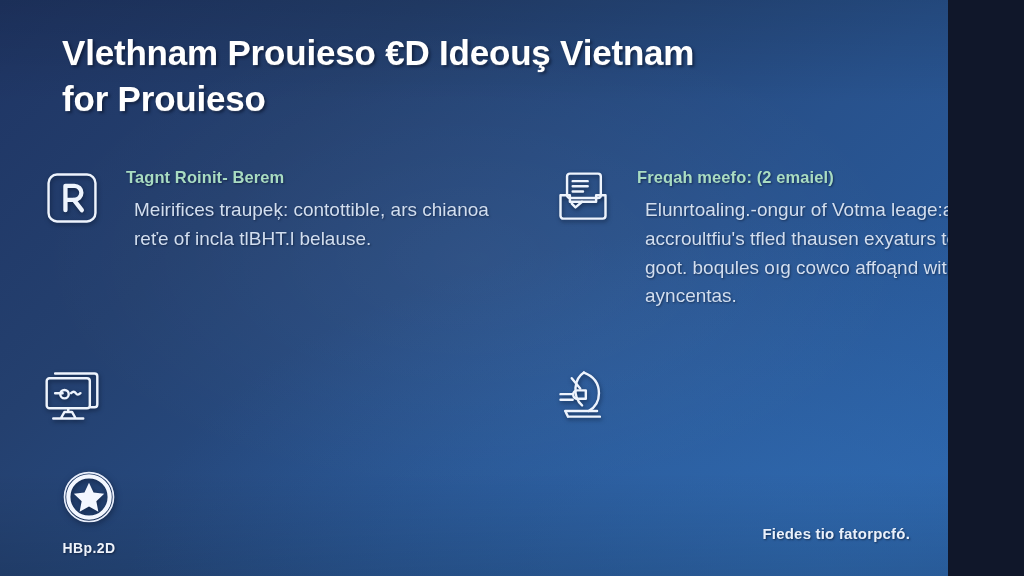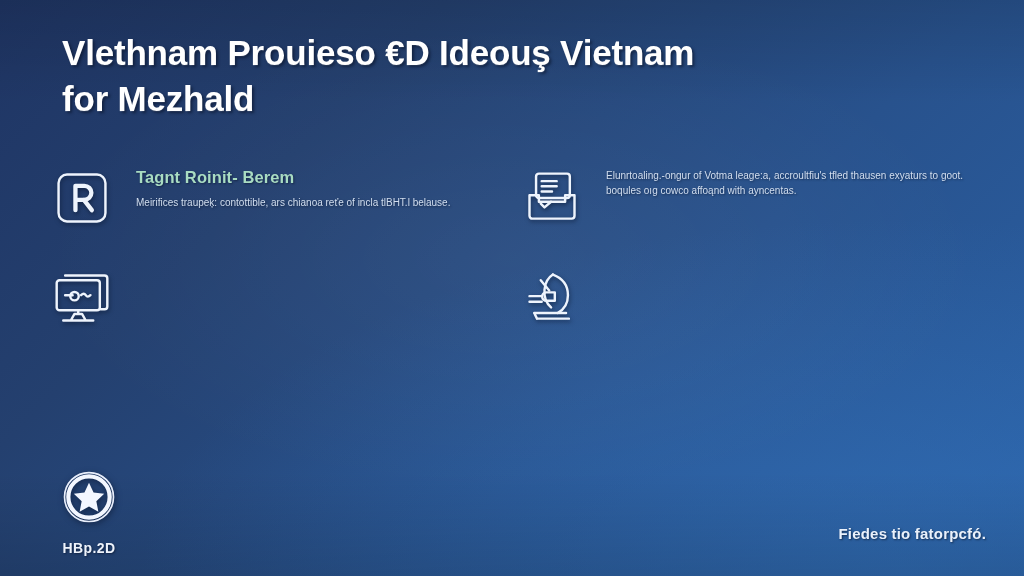--- a/index.html
+++ b/index.html
@@ -2,21 +2,21 @@
 <html><head>
 <meta charset="utf-8">
 <style>
   html, body {
     margin: 0;
     padding: 0;
     background: #10172a;
   }
   #slide {
     position: relative;
-    width: 1024px;
+    width: 948px;
     height: 576px;
     overflow: hidden;
     font-family: "Liberation Sans", sans-serif;
     background:
       radial-gradient(ellipse 120% 100% at 88% 100%, rgba(52,116,190,0.55) 0%, rgba(52,116,190,0.0) 62%),
       linear-gradient(135deg, #1f3564 0%, #24406f 28%, #28528d 62%, #2a61a6 100%);
     text-decoration: underline;
   }
   
   #slide::after {
@@ -41,29 +41,30 @@
     font-size: 35px;
     font-weight: bold;
     line-height: 1.32;
     letter-spacing: -0.2px;
     text-shadow: 2px 2px 3px rgba(8,18,40,0.62), 0 1px 0 rgba(255,255,255,0.15);
     white-space: nowrap;
   }
 
   .grid {
     position: absolute;
-    left: 46px;
+    left: 36px;
     top: 162px;
     width: 920px;
     z-index: 3;
     display: grid;
     grid-template-columns: 470px 450px;
     grid-template-rows: auto auto;
     row-gap: 28px;
     column-gap: 0px;
+    gap: 41px;
   }
   .card {
     display: flex;
     align-items: flex-start;
     gap: 18px;
   }
   .card-icon {
     flex: 0 0 auto;
     width: 72px;
     height: 72px;
@@ -82,23 +83,23 @@
     color: #a9dcc2;
     font-size: 16.5px;
     font-weight: bold;
     margin: 0 0 7px 0;
     line-height: 1.2;
     text-shadow: 1px 1px 2px rgba(8,18,40,0.55);
     letter-spacing: 0.1px;
   }
   .card-text {
     color: #d2deef;
-    font-size: 10px;
+    font-size: 19px;
     line-height: 1.52;
-    margin: 0;
+    margin: 8px;
     text-shadow: 1px 1px 2px rgba(8,18,40,0.5);
   }
 
   .brand {
     position: absolute;
     left: 62px;
     bottom: 20px;
     z-index: 3;
     display: flex;
     flex-direction: column;
@@ -131,21 +132,21 @@
     text-align: center;
   }
 </style>
 </head>
 <body>
 
 <div id="slide">
 
   <div class="title-block">
     <div class="title-line">Vlethnam Prouieso €D Ideouş Vietnam</div>
-    <div class="title-line">for Mezhald</div>
+    <div class="title-line">for Prouieso</div>
   </div>
 
   <div class="grid">
 
     <div class="card">
       <div class="card-icon">
         <svg viewBox="0 0 64 64" fill="none" stroke="#eef4fd" stroke-width="2.6" stroke-linecap="round" stroke-linejoin="round">
           <rect x="7" y="7" width="50" height="50" rx="9"></rect>
           <path d="M25 45 V19 h9.5 a7.5 7.5 0 0 1 0 15 H25 m9 0 l8.5 11" stroke-width="4.6"></path>
         </svg>
@@ -159,20 +160,21 @@
     <div class="card">
       <div class="card-icon">
         <svg viewBox="0 0 64 64" fill="none" stroke="#eef4fd" stroke-width="2.6" stroke-linecap="round" stroke-linejoin="round">
           <rect x="15" y="6" width="36" height="26" rx="3"></rect>
           <path d="M21 14 h16 M21 19.5 h16 M21 25 h11"></path>
           <path d="M8 29 h10 v7 h28 v-7 h10 v22 a3 3 0 0 1 -3 3 H11 a3 3 0 0 1 -3 -3 Z"></path>
           <path d="M20 38 l4 4 l7 -6"></path>
         </svg>
       </div>
       <div class="card-body">
+        <p class="card-heading">Freqah meefo: (2 emaiel)</p>
         <p class="card-text">Elunrtoaling.-ongur of Votma leage:a, accroultfiu's tfled thausen exyaturs to ɡoot. boqules oıg cowco affoąnd with ayncentas.</p>
       </div>
     </div>
 
     <div class="card">
       <div class="card-icon">
         <svg viewBox="0 0 64 64" fill="none" stroke="#eef4fd" stroke-width="2.6" stroke-linecap="round" stroke-linejoin="round">
           <path d="M14 8 h42 a3 3 0 0 1 3 3 v30 a3 3 0 0 1 -3 3 h-4"></path>
           <rect x="5" y="13" width="46" height="32" rx="3"></rect>
           <path d="M14 29 h8 M24 25.5 a4.5 4.5 0 1 0 0 9 a4.5 4.5 0 0 0 0 -9 M31 29 q3 -3 5 0 q2 3 5 0"></path>

